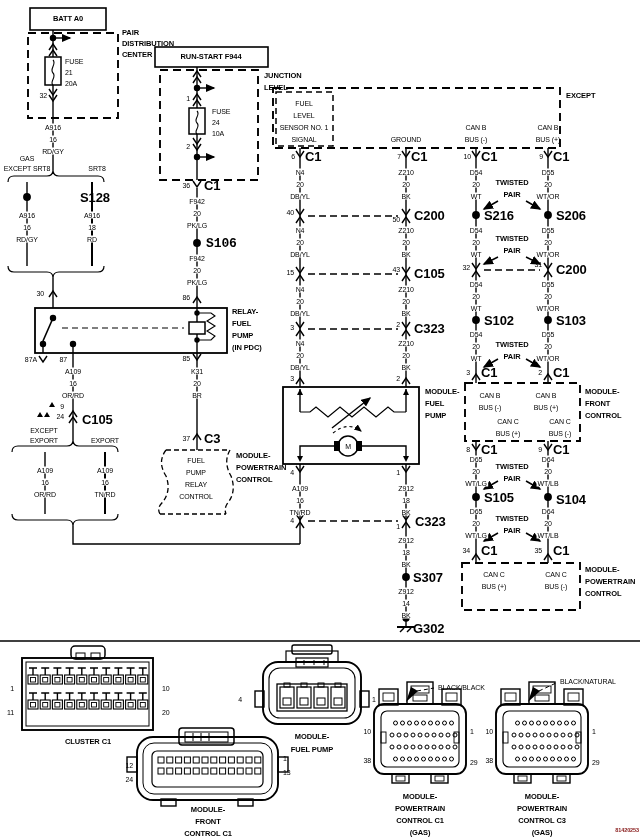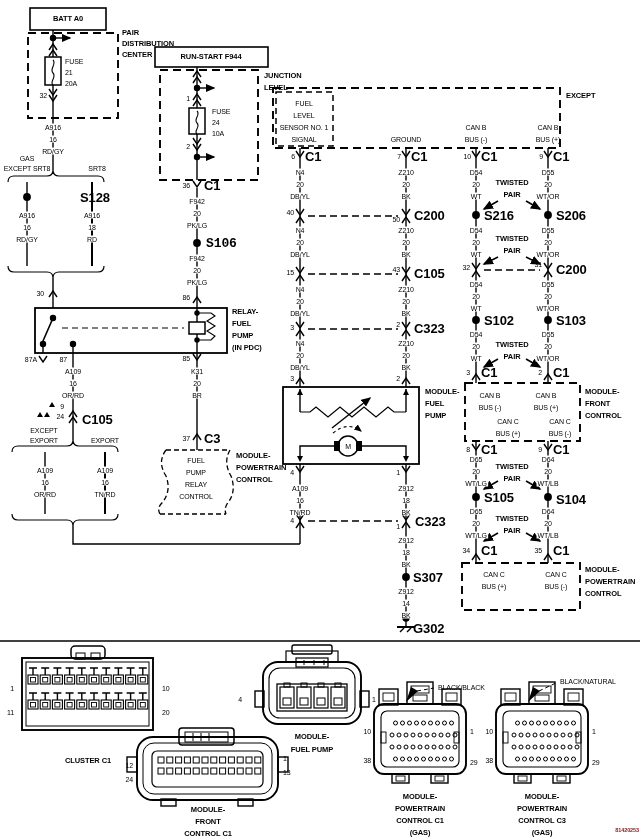--- a/index.html
+++ b/index.html
@@ -625,21 +625,21 @@
       <div class="lbl t" style="left: 494px; top: 586px;">BUS (+)</div>
       <div class="lbl t" style="left: 556px; top: 574px;">CAN C</div>
       <div class="lbl t" style="left: 556px; top: 586px;">BUS (-)</div>
       <div class="lbl h al" style="left: 585px; top: 570px;">MODULE-</div>
       <div class="lbl h al" style="left: 585px; top: 582px;">POWERTRAIN</div>
       <div class="lbl h al" style="left: 585px; top: 594px;">CONTROL</div>
       <div class="lbl t ar" style="left: 14px; top: 688px;">1</div>
       <div class="lbl t al" style="left: 162px; top: 688px;">10</div>
       <div class="lbl t ar" style="left: 14px; top: 712px;">11</div>
       <div class="lbl t al" style="left: 162px; top: 712px;">20</div>
-      <div class="lbl cap" style="left: 88px; top: 742px; margin-top: 19px;">CLUSTER C1</div>
+      <div class="lbl cap" style="left: 88px; top: 742px;">CLUSTER C1</div>
       <div class="lbl t ar" style="left: 133px; top: 765px;">12</div>
       <div class="lbl t ar" style="left: 133px; top: 779px;">24</div>
       <div class="lbl t al" style="left: 283px; top: 758px;">1</div>
       <div class="lbl t al" style="left: 283px; top: 772px;">13</div>
       <div class="lbl cap" style="left: 208px; top: 810px;">MODULE-</div>
       <div class="lbl cap" style="left: 208px; top: 822px;">FRONT</div>
       <div class="lbl cap" style="left: 208px; top: 834px;">CONTROL C1</div>
       <div class="lbl t ar" style="left: 242px; top: 699px;">4</div>
       <div class="lbl t al" style="left: 372px; top: 699px;">1</div>
       <div class="lbl cap" style="left: 312px; top: 737px;">MODULE-</div>

